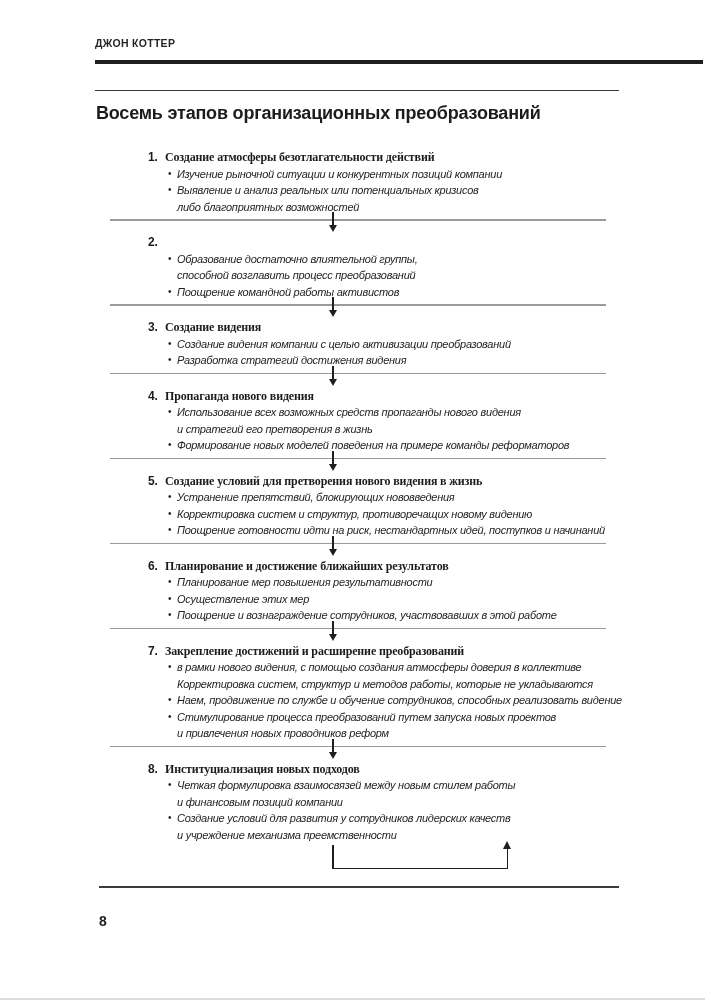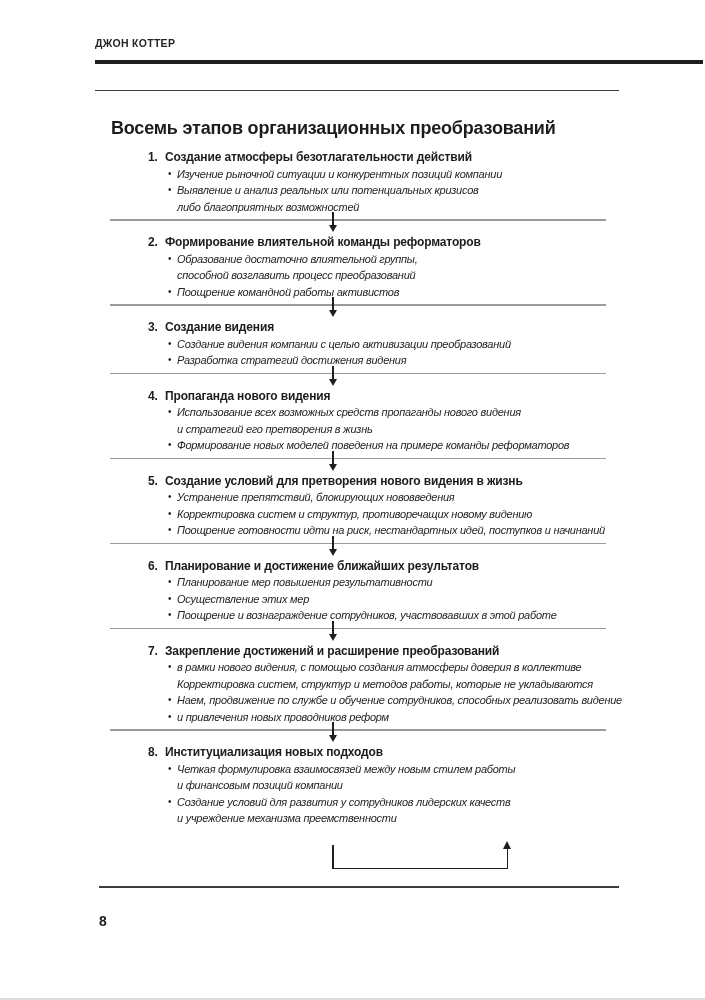--- a/index.html
+++ b/index.html
@@ -14,29 +14,29 @@
     box-shadow: inset -2px -2px 0 #dcdcdc;
     padding-left: 20px;
   }
   .running-header {
     position: absolute; left: 95px; top: 37px;
     font-size: 10.5px; font-weight: bold; letter-spacing: 0.3px; color: #242424;
   }
   .rule-thick { position: absolute; left: 95px; top: 60px; width: 608px; height: 3.5px; background: #1f1f1f; }
   .rule-thin  { position: absolute; left: 95px; top: 90px; width: 524px; height: 1.3px; background: #3c3c3c; }
   .page-title {
-    position: absolute; left: 95px; top: 102px; margin: 16px;
+    position: absolute; left: 95px; top: 102px; margin: 1px;
     font-size: 18px; font-weight: bold; letter-spacing: -0.2px; color: #1c1c1c;
     white-space: nowrap;
   }
   .stages { position: absolute; left: 0; top: 149px; width: 705px; }
   .stage { margin-left: 148px; }
   .stage-heading { display: flex; font-size: 12px; font-weight: bold; line-height: 16.5px; letter-spacing: -0.15px; color: #1c1c1c; }
   .stage-number { width: 17px; flex: none; }
-  .stage-title { margin: 0; font-size: 12px; font-weight: bold; white-space: nowrap; }
+  .stage-title { margin: 0; font-size: 12px; font-weight: bold; white-space: nowrap; font-family: Liberation Serif, serif; }
   .bullets { margin: 0 0 0 20px; padding: 0; list-style: none; }
   .bullet { display: flex; font-size: 11px; line-height: 16.5px; letter-spacing: -0.25px; color: #242424; }
   .bullet .marker { width: 9px; flex: none; font-size: 10px; }
   .bullet .line { display: block; white-space: nowrap; font-style: italic; }
   .separator { position: relative; margin: 4px 0 13px 110px; width: 496px; height: 2px; }
   .sep-line { position: absolute; left: 0; right: 0; top: 0; height: 1.5px; background: #9b9b9b; }
   .arrow-down { position: absolute; left: 219px; top: -7px; width: 8px; }
   .arrow-down .stem { width: 1.5px; height: 13px; background: #1f1f1f; margin: 0 auto; }
   .arrow-down .head {
     width: 0; height: 0; margin: 0 auto;
@@ -91,21 +91,20 @@
     <div class="sep-line"></div>
     <div class="arrow-down">
       <div class="stem"></div>
       <div class="head"></div>
     </div>
   </div>
 
   <section class="stage">
     <div class="stage-heading">
       <span class="stage-number">2.</span>
-      <h2 class="stage-title">Формирование влиятельной команды реформаторов</h2>
     </div>
     <ul class="bullets">
           <li class="bullet">
             <span class="marker">•</span>
             <span class="lines">
               <span class="line">Образование достаточно влиятельной группы,</span>
               <span class="line">способной возглавить процесс преобразований</span>
             </span>
           </li>
           <li class="bullet">
@@ -269,20 +268,21 @@
           </li>
           <li class="bullet">
             <span class="marker">•</span>
             <span class="lines">
               <span class="line">Наем, продвижение по службе и обучение сотрудников, способных реализовать видение</span>
             </span>
           </li>
           <li class="bullet">
             <span class="marker">•</span>
             <span class="lines">
+              <span class="line">Стимулирование процесса преобразований путем запуска новых проектов</span>
               <span class="line">и привлечения новых проводников реформ</span>
             </span>
           </li>
         </ul>
   </section>
 
   <div class="separator">
     <div class="sep-line"></div>
     <div class="arrow-down">
       <div class="stem"></div>

